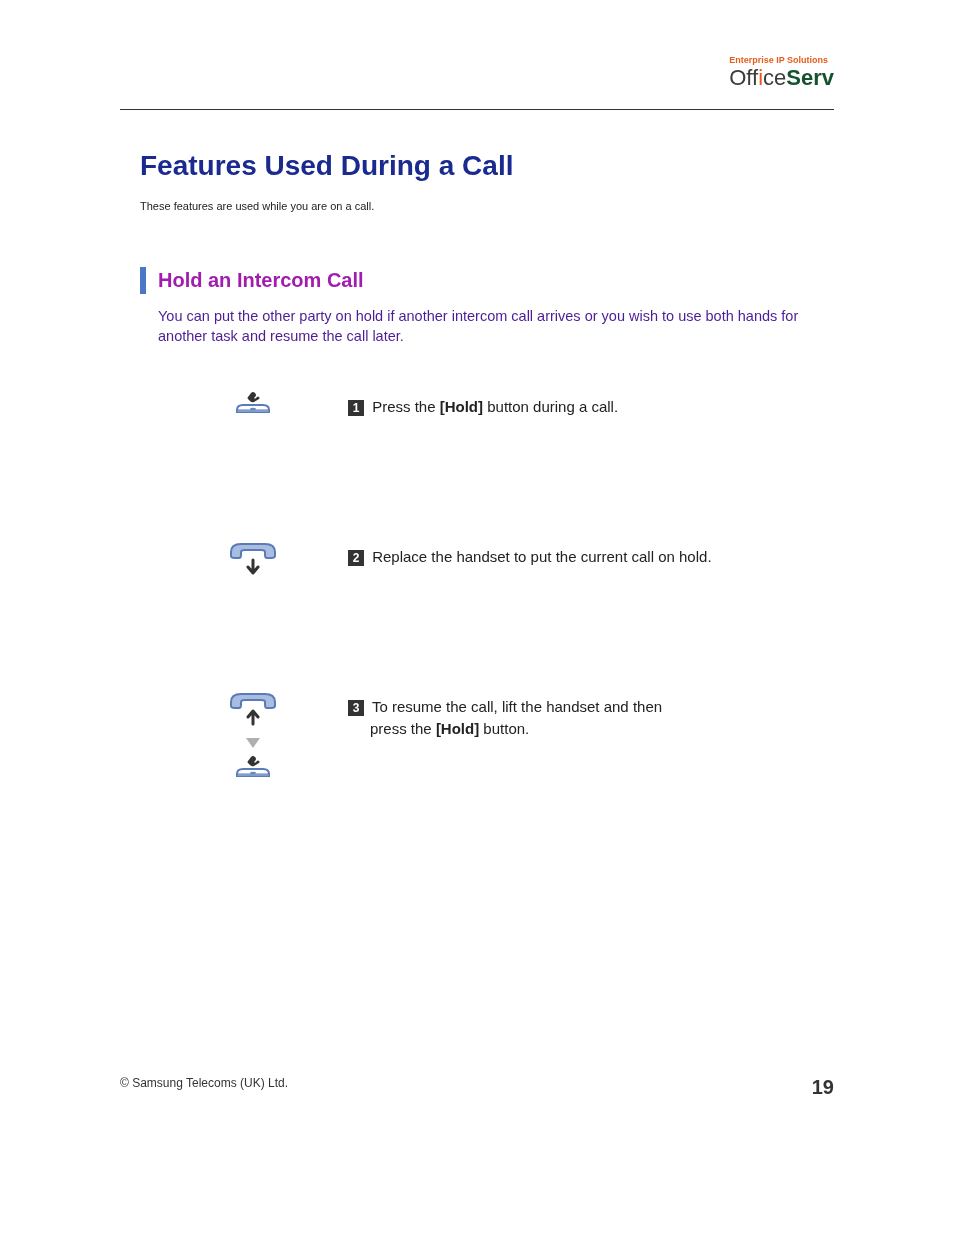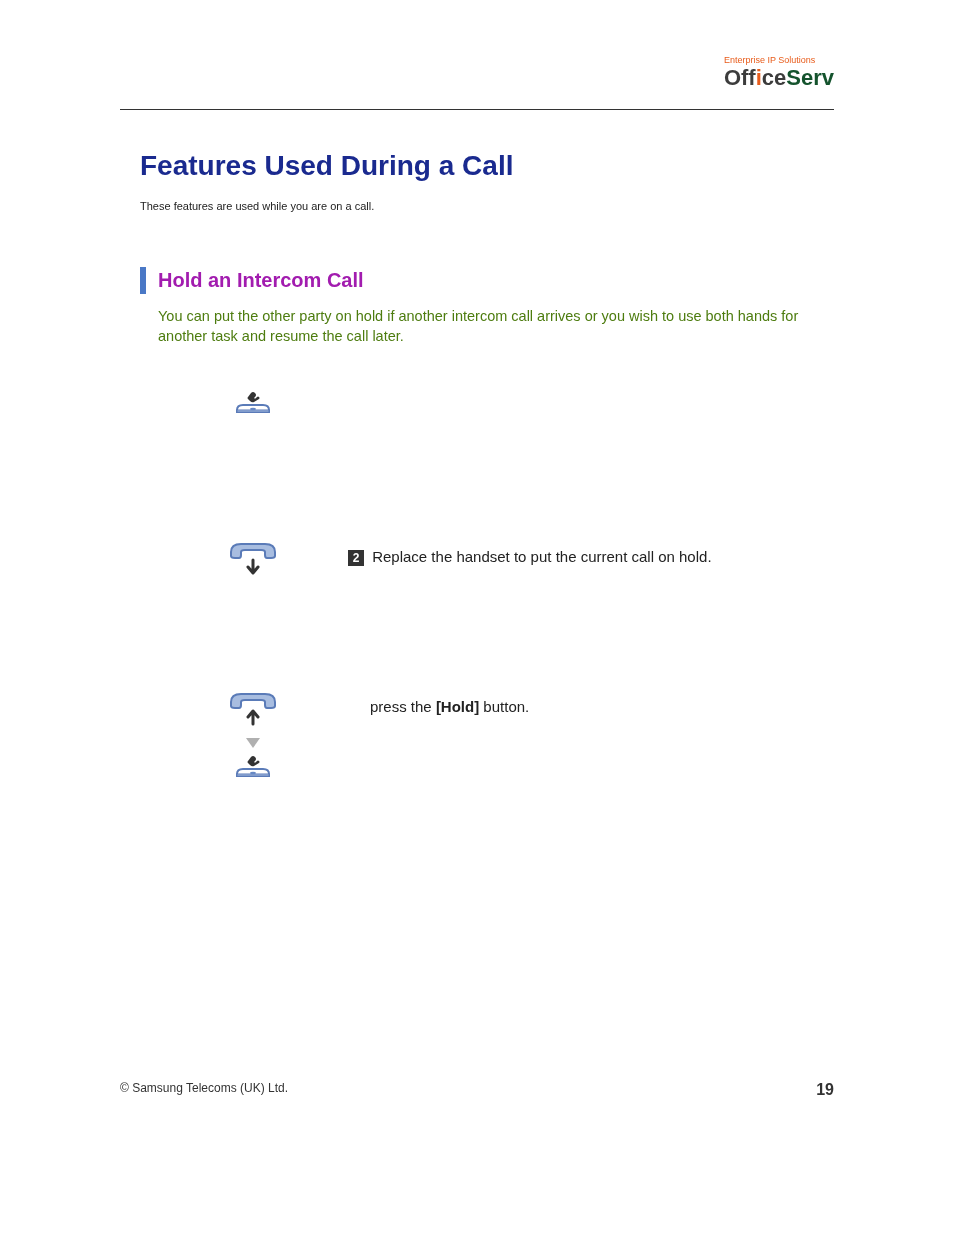--- a/index.html
+++ b/index.html
@@ -19,30 +19,30 @@
       margin-bottom: 40px;
     }
     .logo-block {
       position: absolute;
       right: 0;
       top: -5px;
       text-align: left;
     }
     .logo-tagline {
       font-size: 9px;
-      font-weight: normal;
+      font-weight: bold;
       color: #e85c1b;
       margin-bottom: 2px;
     }
     .logo-main {
       font-size: 22px;
       line-height: 1;
     }
     .logo-office {
-      font-weight: 700;
+      font-weight: 400;
       color: #3c3c3c;
     }
     .logo-serv {
       font-weight: 700;
       color: #14532d;
     }
     .logo-dot { color: #e85c1b; }
     .main-heading {
       font-size: 28px;
       font-weight: bold;
@@ -69,21 +69,21 @@
       margin-right: 12px;
     }
     .sub-heading {
       font-size: 20px;
       font-weight: bold;
       color: #a21caf;
       padding: 2px 0;
     }
     .sub-desc {
       font-size: 14.5px;
-      color: #4d7c0f;
+      color: #4c1d95;
       margin-left: 38px;
       margin-right: 30px;
       line-height: 1.4;
       margin-bottom: 35px;
     }
     .step-row {
       display: flex;
       align-items: flex-start;
       margin-left: 38px;
       margin-bottom: 10px;
@@ -123,21 +123,21 @@
     .footer {
       position: absolute;
       bottom: 136px;
       left: 120px;
       right: 120px;
       display: flex;
       justify-content: space-between;
       font-size: 12px;
       color: #333;
     }
-    .page-num { font-weight: bold; font-size: 16px; }
+    .page-num { font-weight: bold; font-size: 20px; }
     
     .hold-button-svg { width: 60px; height: 36px; }
     .handset-svg { width: 60px; height: 42px; }
     .triangle-down {
       width: 0; height: 0;
       border-left: 7px solid transparent;
       border-right: 7px solid transparent;
       border-top: 10px solid #b0b0b0;
       margin: 6px 0;
     }
@@ -165,20 +165,23 @@
 
 <div class="step-row">
   <div class="step-icon-col">
     <svg class="hold-button-svg" viewBox="0 0 60 36">
       <path d="M28 3 q2 -2 4 0 q2 2 0 4 l-1 1 q1 1 2 0 l1 -1 q1 -1 2 0 q1 1 0 2 l-5 3 q-2 1 -4 -1 l-2 -2 q-1 -1 0 -2 z" fill="#333"></path>
       <path d="M14 20 Q14 15 20 15 L40 15 Q46 15 46 20 L46 22 L14 22 Z" fill="none" stroke="#5a7bb8" stroke-width="2"></path>
       <rect x="14" y="20" width="32" height="2" fill="#a8bde0" stroke="#5a7bb8" stroke-width="1"></rect>
       <ellipse cx="30" cy="19" rx="3" ry="1.2" fill="#6688c4"></ellipse>
     </svg>
   </div>
+  <div class="step-text-col">
+    <span class="step-num">1</span><span> Press the </span><span class="bold">[Hold]</span><span> button during a call.</span>
+  </div>
 </div>
 
 <div class="step-row">
   <div class="step-icon-col">
     <svg class="handset-svg" viewBox="0 0 60 42">
       <path d="M8 12 Q8 4 18 4 L42 4 Q52 4 52 12 L52 16 Q52 18 48 18 L44 18 Q42 18 42 15 L42 12 Q42 10 38 10 L22 10 Q18 10 18 12 L18 15 Q18 18 16 18 L12 18 Q8 18 8 16 Z" fill="#a8bde0" stroke="#5a7bb8" stroke-width="2"></path>
       <path d="M30 20 L30 32 M25 27 L30 33 L35 27" fill="none" stroke="#333" stroke-width="3" stroke-linecap="round" stroke-linejoin="round"></path>
     </svg>
   </div>
   <div class="step-text-col">
@@ -194,20 +197,23 @@
     </svg>
     <div class="triangle-down"></div>
     <svg class="hold-button-svg" viewBox="0 0 60 36">
       <path d="M28 3 q2 -2 4 0 q2 2 0 4 l-1 1 q1 1 2 0 l1 -1 q1 -1 2 0 q1 1 0 2 l-5 3 q-2 1 -4 -1 l-2 -2 q-1 -1 0 -2 z" fill="#333"></path>
       <path d="M14 20 Q14 15 20 15 L40 15 Q46 15 46 20 L46 22 L14 22 Z" fill="none" stroke="#5a7bb8" stroke-width="2"></path>
       <rect x="14" y="20" width="32" height="2" fill="#a8bde0" stroke="#5a7bb8" stroke-width="1"></rect>
       <ellipse cx="30" cy="19" rx="3" ry="1.2" fill="#6688c4"></ellipse>
     </svg>
   </div>
   <div class="step-text-col">
+    <div>
+      <span class="step-num">3</span><span> To resume the call, lift the handset and then</span>
+    </div>
     <div class="indent-line">
       <span>press the </span><span class="bold">[Hold]</span><span> button.</span>
     </div>
   </div>
 </div>
 
 <div class="footer">
   <span>© Samsung Telecoms (UK) Ltd.</span>
   <span class="page-num">19</span>
 </div>

